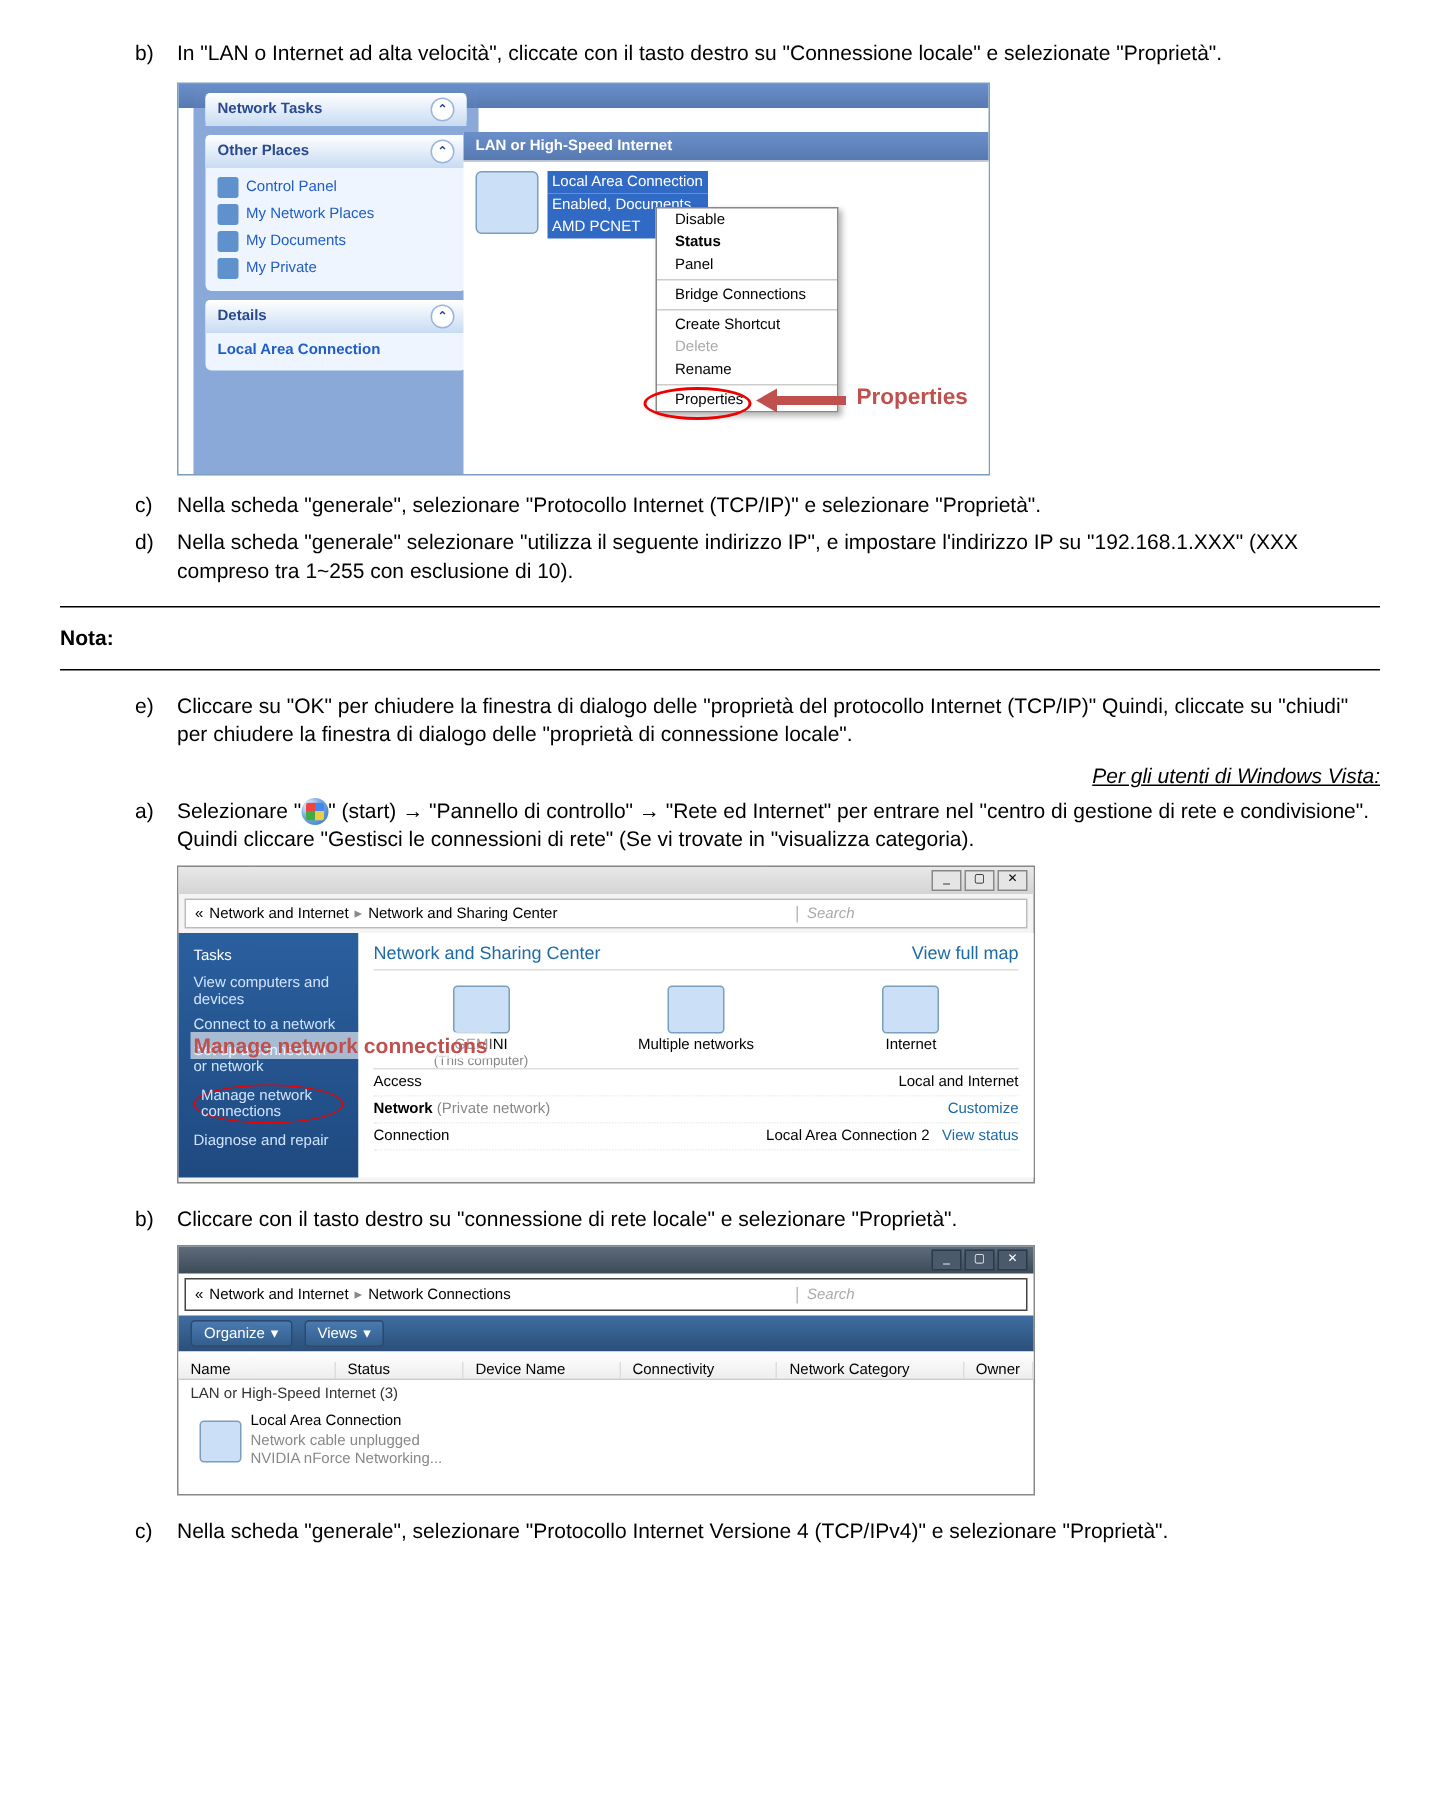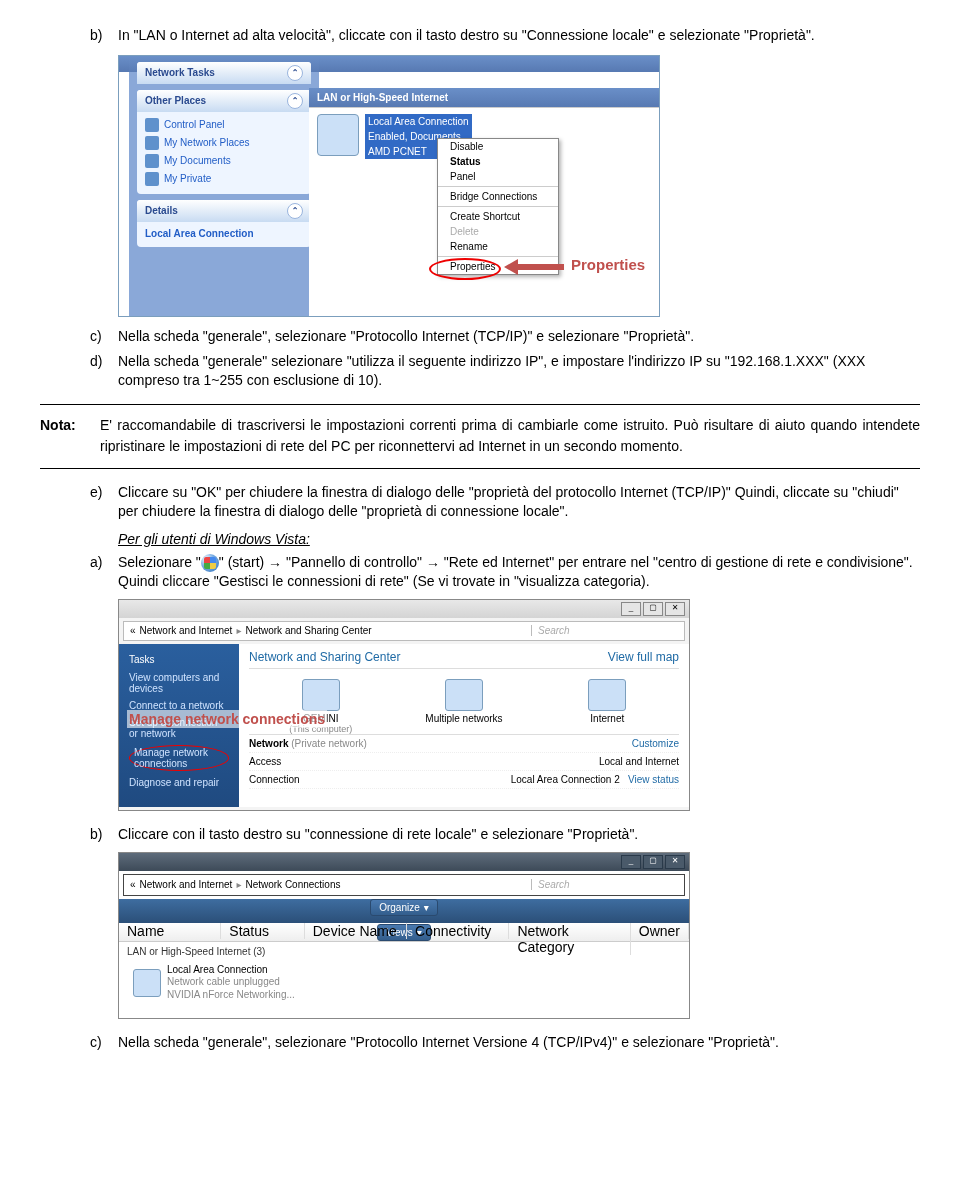--- a/index.html
+++ b/index.html
@@ -169,20 +169,21 @@
     flex-shrink: 0;
   }
   .nota-text {
     flex: 1;
     text-align: justify;
   }
   .subhead {
     margin: 10px 0 6px 78px;
     font-style: italic;
     text-decoration: underline;
+    text-align: right;
   }
   .winlogo {
     display: inline-block;
     width: 18px; height: 18px;
     border-radius: 50%;
     background: radial-gradient(circle at 30% 30%, #fff, #7db0e4 40%, #2a6db9);
     vertical-align: middle;
     position: relative;
   }
   .winlogo::after {
@@ -345,38 +346,37 @@
   }
   .ss3-toolbar {
     background: linear-gradient(#3e6da0, #2b4f78);
     height: 24px;
     display: flex;
     align-items: center;
     gap: 8px;
     padding: 0 8px;
     color: #fff;
     font-size: 10px;
-    flex-direction: column;
   }
   .ss3-btn {
     background: linear-gradient(#4a7ab0, #335e8d);
     border: 1px solid #2a4a6f;
     border-radius: 3px;
     padding: 2px 8px;
     display: flex;
     align-items: center;
     gap: 4px;
   }
   .ss3-cols {
     display: flex;
-    font-size: 14px;
+    font-size: 10px;
     border-bottom: 1px solid #ccc;
     background: linear-gradient(#fff, #eee);
     height: 18px;
-    align-items: flex-start;
+    align-items: flex-end;
   }
   .ss3-cols div { padding: 0 8px; border-right: 1px solid #ddd; }
   .ss3-cat {
     font-size: 10px;
     padding: 4px 8px;
     color: #333;
   }
   .ss3-item {
     display: flex;
     gap: 6px;
@@ -481,21 +481,20 @@
   <div class="list-letter">c)</div>
   <div class="list-text">Nella scheda "generale", selezionare "Protocollo Internet (TCP/IP)" e selezionare "Proprietà".</div>
 </div>
 <div class="list-item">
   <div class="list-letter">d)</div>
   <div class="list-text">Nella scheda "generale" selezionare "utilizza il seguente indirizzo IP", e impostare l'indirizzo IP su "192.168.1.XXX" (XXX compreso tra 1~255 con esclusione di 10).</div>
 </div>
 
 <div class="nota-block">
   <div class="nota-label">Nota:</div>
-  <div class="nota-text">E' raccomandabile di trascriversi le impostazioni correnti prima di cambiarle come istruito. Può risultare di aiuto quando intendete ripristinare le impostazioni di rete del PC per riconnettervi ad Internet in un secondo momento.</div>
 </div>
 
 <div class="list-item">
   <div class="list-letter">e)</div>
   <div class="list-text">Cliccare su "OK" per chiudere la finestra di dialogo delle "proprietà del protocollo Internet (TCP/IP)" Quindi, cliccate su "chiudi" per chiudere la finestra di dialogo delle "proprietà di connessione locale".</div>
 </div>
 
 <div class="subhead">Per gli utenti di Windows Vista:</div>
 
 <div class="list-item">
@@ -543,26 +542,26 @@
         <div class="ss2-net-item">
           <div class="ss2-net-ico"></div>
           <div>Multiple networks</div>
         </div>
         <div class="ss2-net-item">
           <div class="ss2-net-ico"></div>
           <div>Internet</div>
         </div>
       </div>
       <div class="ss2-row">
+          <span>Access</span>
+          <span>Local and Internet</span>
+        </div>
+      <div class="ss2-row">
           <span><b>Network</b> <span style="color:#888">(Private network)</span></span>
           <span class="lnk">Customize</span>
-        </div>
-      <div class="ss2-row">
-          <span>Access</span>
-          <span>Local and Internet</span>
         </div>
       <div class="ss2-row">
           <span>Connection</span>
           <span><span>Local Area Connection 2</span> &nbsp; <span class="lnk">View status</span></span>
         </div>
     </div>
   </div>
   <div class="ss2-mnc-label">Manage network connections</div>
 </div>
 

